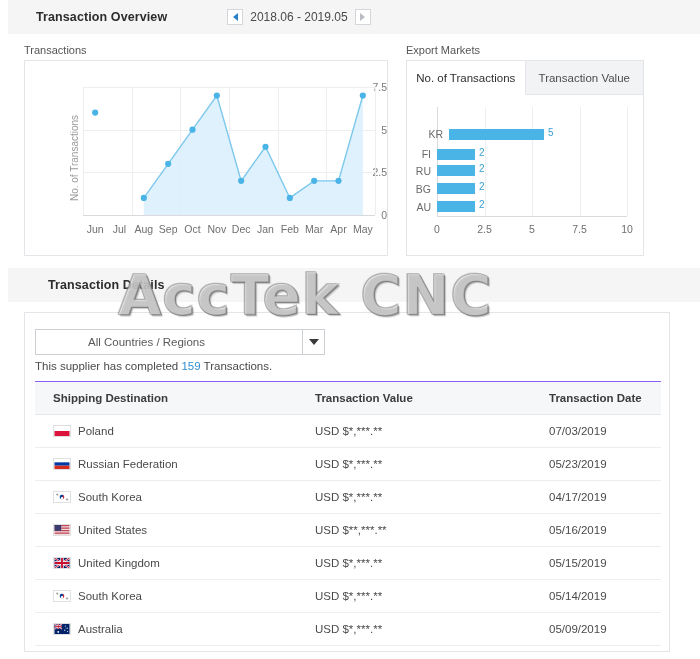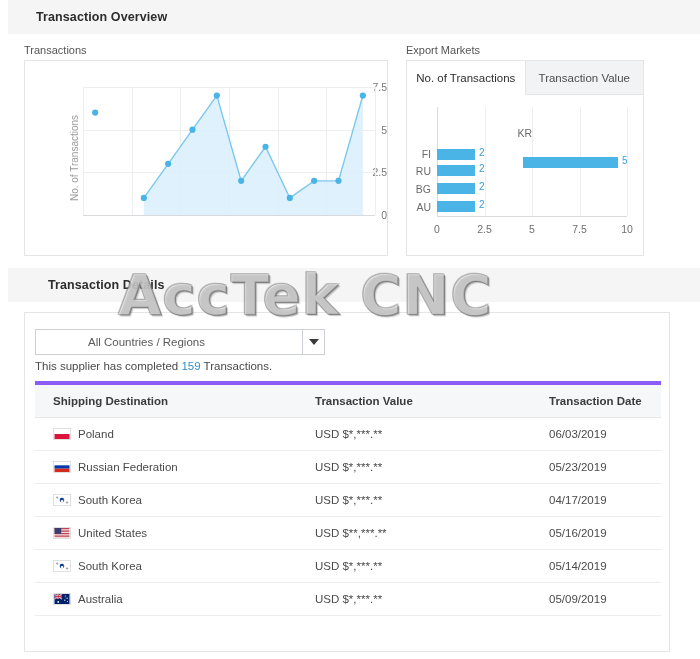--- a/index.html
+++ b/index.html
@@ -141,21 +141,21 @@
   }
   .supplier-note .count { color: #2f8fd0; }
 
   table.tx {
     position: absolute; left: 10px; top: 68px; width: 626px;
     border-collapse: collapse; table-layout: fixed;
   }
   table.tx th {
     text-align: left; font-size: 11.5px; font-weight: bold; color: #3b3b3b;
     padding: 10px 0 10px 18px; background: #f6f7f8;
-    border-top: 4px solid #8b5cf6; border-bottom: 1px solid #e6e8ea;
+    border-top: 1px solid #8b5cf6; border-bottom: 1px solid #e6e8ea;
   }
   table.tx td {
     font-size: 11.5px; color: #4a4a4a; padding: 10px 0 10px 18px;
     border-bottom: 1px solid #ededef; height: 32px;
   }
   .col-dest { width: 262px; }
   .col-val  { width: 234px; }
   .col-date { width: 130px; }
   .dest-cell { display: flex; align-items: center; gap: 7px; }
 
@@ -182,20 +182,29 @@
   }
 </style>
 </head>
 <body>
 
 <div class="page">
 
   <div class="section-band band-overview">
     <div class="band-leftcap"></div>
     <div class="section-title">Transaction Overview</div>
+    <div class="date-nav">
+      <div class="nav-btn prev">
+        <span class="tri"></span>
+      </div>
+      <div class="date-range">2018.06 - 2019.05</div>
+      <div class="nav-btn next">
+        <span class="tri"></span>
+      </div>
+    </div>
   </div>
 
   <div class="chart-label" id="line-label">Transactions</div>
   <div class="panel" id="line-panel">
     <div class="ylabel">No. of Transactions</div>
     <div id="line-yticks">
         <div class="ytick" style="top: 154px; width: 48px;">0</div>
         <div class="ytick" style="top: 111.333px; width: 48px;">2.5</div>
         <div class="ytick" style="top: 68.6667px; width: 48px;">5</div>
         <div class="ytick" style="top: 26px; width: 48px;">7.5</div>
@@ -221,36 +230,50 @@
           <circle cx="109.5" cy="42.66666666666667" r="3.1" fill="#4bb4e6"></circle>
           <circle cx="133.83333333333331" cy="8.533333333333331" r="3.1" fill="#4bb4e6"></circle>
           <circle cx="158.16666666666666" cy="93.86666666666667" r="3.1" fill="#4bb4e6"></circle>
           <circle cx="182.49999999999997" cy="59.733333333333334" r="3.1" fill="#4bb4e6"></circle>
           <circle cx="206.83333333333331" cy="110.93333333333334" r="3.1" fill="#4bb4e6"></circle>
           <circle cx="231.16666666666666" cy="93.86666666666667" r="3.1" fill="#4bb4e6"></circle>
           <circle cx="255.49999999999997" cy="93.86666666666667" r="3.1" fill="#4bb4e6"></circle>
           <circle cx="279.8333333333333" cy="8.533333333333331" r="3.1" fill="#4bb4e6"></circle>
         </svg>
       </div>
+    <div id="line-xticks" style="position: absolute; left: 58px; top: 160px; width: 292px; height: 16px;">
+        <div class="xtick" style="left: 12.1667px; position: absolute;">Jun</div>
+        <div class="xtick" style="left: 36.5px; position: absolute;">Jul</div>
+        <div class="xtick" style="left: 60.8333px; position: absolute;">Aug</div>
+        <div class="xtick" style="left: 85.1667px; position: absolute;">Sep</div>
+        <div class="xtick" style="left: 109.5px; position: absolute;">Oct</div>
+        <div class="xtick" style="left: 133.833px; position: absolute;">Nov</div>
+        <div class="xtick" style="left: 158.167px; position: absolute;">Dec</div>
+        <div class="xtick" style="left: 182.5px; position: absolute;">Jan</div>
+        <div class="xtick" style="left: 206.833px; position: absolute;">Feb</div>
+        <div class="xtick" style="left: 231.167px; position: absolute;">Mar</div>
+        <div class="xtick" style="left: 255.5px; position: absolute;">Apr</div>
+        <div class="xtick" style="left: 279.833px; position: absolute;">May</div>
+      </div>
   </div>
 
   <div class="chart-label" id="bar-label">Export Markets</div>
   <div class="panel" id="bar-panel">
     <div class="tabs" id="chart-tabs">
         <div class="tab active">No. of Transactions</div>
         <div class="tab">Transaction Value</div>
       </div>
     <div class="barchart" id="barchart-body">
         <div class="gridline-v" style="left: 30px; top: 12px; bottom: auto; height: 109px; background: rgb(216, 218, 222);"></div>
         <div class="gridline-v" style="left: 77.5px; top: 12px; bottom: auto; height: 109px;"></div>
         <div class="gridline-v" style="left: 125px; top: 12px; bottom: auto; height: 109px;"></div>
         <div class="gridline-v" style="left: 172.5px; top: 12px; bottom: auto; height: 109px;"></div>
         <div class="gridline-v" style="left: 220px; top: 12px; bottom: auto; height: 109px;"></div>
         <div class="gridline-h" style="left: 30px; width: 190px; top: 121px; right: auto; background: rgb(216, 218, 222);"></div>
-        <div class="bar-row" style="top: 32.25px; left: 12px; right: 16px; flex-direction: column;">
+        <div class="bar-row" style="top: 32.25px; left: 12px; right: 16px;">
           <div class="bar-cat" style="width: 30px; flex: 0 0 30px;">KR</div>
           <div class="bar-track">
             <div class="bar-fill" style="width: 95px; background: rgb(75, 180, 230);"></div>
             <div class="bar-val" style="left: 99px;">5</div>
           </div>
         </div>
         <div class="bar-row" style="top: 52px; left: 0px; right: 16px;">
           <div class="bar-cat" style="width: 30px; flex: 0 0 30px;">FI</div>
           <div class="bar-track">
             <div class="bar-fill" style="width: 38px; background: rgb(75, 180, 230);"></div>
@@ -322,21 +345,21 @@
                 <span class="flag">
                   <svg viewBox="0 0 18 12">
                     <rect width="18" height="6" fill="#fff"></rect>
                     <rect y="6" width="18" height="6" fill="#dc143c"></rect>
                   </svg>
                 </span>
                 <span>Poland</span>
               </div>
             </td>
             <td>USD $*,***.**</td>
-            <td>06/03/2019</td>
+            <td>07/03/2019</td>
           </tr>
           <tr>
             <td>
               <div class="dest-cell">
                 <span class="flag">
                   <svg viewBox="0 0 18 12">
                     <rect width="18" height="4" fill="#fff"></rect>
                     <rect y="4" width="18" height="4" fill="#0039a6"></rect>
                     <rect y="8" width="18" height="4" fill="#d52b1e"></rect>
                   </svg>
@@ -382,20 +405,38 @@
                       <rect y="10" width="18" height="1"></rect>
                     </g>
                     <rect width="8" height="7" fill="#3c3b6e"></rect>
                   </svg>
                 </span>
                 <span>United States</span>
               </div>
             </td>
             <td>USD $**,***.**</td>
             <td>05/16/2019</td>
+          </tr>
+          <tr>
+            <td>
+              <div class="dest-cell">
+                <span class="flag">
+                  <svg viewBox="0 0 18 12">
+                    <rect width="18" height="12" fill="#012169"></rect>
+                    <path d="M0 0l18 12M18 0L0 12" stroke="#fff" stroke-width="2.4"></path>
+                    <path d="M0 0l18 12M18 0L0 12" stroke="#c8102e" stroke-width="1.2"></path>
+                    <path d="M9 0v12M0 6h18" stroke="#fff" stroke-width="4"></path>
+                    <path d="M9 0v12M0 6h18" stroke="#c8102e" stroke-width="2.2"></path>
+                  </svg>
+                </span>
+                <span>United Kingdom</span>
+              </div>
+            </td>
+            <td>USD $*,***.**</td>
+            <td>05/15/2019</td>
           </tr>
           <tr>
             <td>
               <div class="dest-cell">
                 <span class="flag">
                   <svg viewBox="0 0 18 12">
                     <rect width="18" height="12" fill="#fff"></rect>
                     <path d="M9 3.2a2.8 2.8 0 0 1 0 5.6 1.4 1.4 0 0 0 0-2.8 1.4 1.4 0 0 1 0-2.8z" fill="#cd2e3a"></path>
                     <path d="M9 3.2a2.8 2.8 0 0 0 0 5.6 1.4 1.4 0 0 1 0-2.8 1.4 1.4 0 0 0 0-2.8z" fill="#0047a0"></path>
                     <g stroke="#000" stroke-width=".5">

